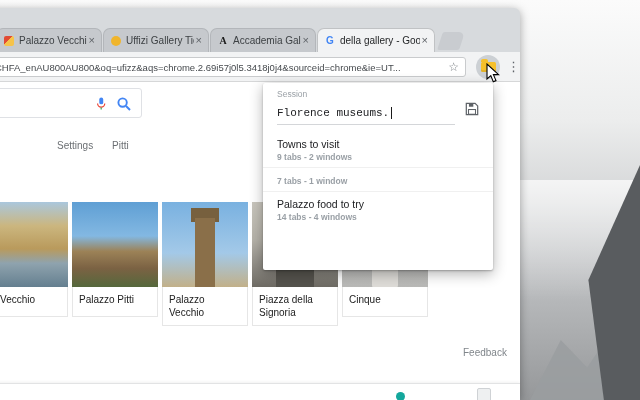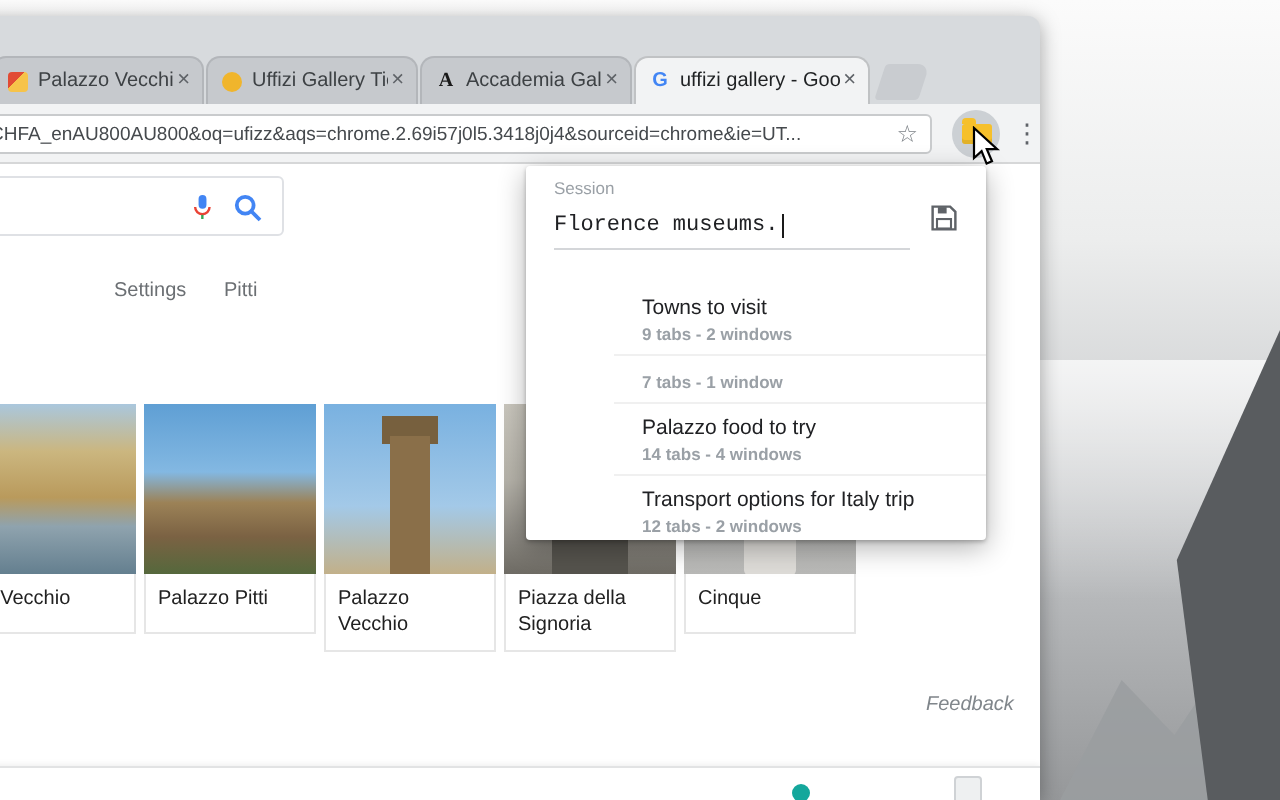--- a/index.html
+++ b/index.html
@@ -65,38 +65,38 @@
   .t4{background:linear-gradient(180deg,#c9c6bd 0%,#b5b2a9 45%,#8f8c85 75%,#6e6b64 100%);}
   .arch{position:absolute;left:24px;top:26px;width:38px;height:60px;background:#55534d;
     border-radius:19px 19px 0 0;}
   .t5{background:linear-gradient(180deg,#c7c7c5 0%,#b9b9b7 100%);}
   .statue{position:absolute;left:30px;top:12px;width:26px;height:74px;background:#dedcd8;
     border-radius:12px 12px 3px 3px;}
   .card-label{border:1px solid #e6e6e6;border-top:none;box-sizing:border-box;padding:6px 6px;
     font-size:10px;color:#212121;min-height:30px;line-height:1.3;}
   .c1{left:6px;} .c2{left:96px;} .c3{left:186px;} .c4{left:276px;} .c5{left:366px;}
 
-  .feedback{position:absolute;left:487px;top:265px;font-size:10px;color:#80868b;font-style:italic;}
+  .feedback{position:absolute;left:487px;top:265px;font-size:10px;color:#80868b;}
   .bottom-strip{position:absolute;left:0;right:0;top:301px;bottom:0;background:#fff;
     border-top:1px solid #e2e3e4;box-shadow:0 -1px 3px rgba(0,0,0,.06);}
   .teal-dot{position:absolute;left:420px;top:8px;width:9px;height:9px;border-radius:50%;background:#14a79c;}
   .doc-ic{position:absolute;left:501px;top:4px;width:12px;height:12px;background:#eef0f1;
     border:1px solid #cfd2d5;border-radius:2px;}
 
   
   .popup{position:absolute;left:263px;top:83px;width:230px;height:187px;background:#fff;
     border-radius:2px;box-shadow:0 1px 2px rgba(0,0,0,.25),0 4px 14px rgba(0,0,0,.3);z-index:50;
     box-sizing:border-box;padding-top:6px;}
   .pp-label{font-size:8.5px;color:#9aa0a6;margin:0 14px;}
   .pp-input-row{display:flex;align-items:flex-end;margin:3px 14px 0 14px;font-family:Liberation Mono, monospace;}
   .pp-input{flex:1;border-bottom:1px solid #d4d6d9;padding-bottom:5px;font-size:11px;color:#202124;
     display:flex;align-items:center;}
   .caret{display:inline-block;width:1px;height:12px;background:#1a1a1a;margin-left:2px;}
   .save-btn{margin:0 0 4px 10px;}
-  .pp-list{margin-top:17px;padding-left:44px;}
+  .pp-list{margin-top:7px;}
   .pp-item{padding:6px 14px 5px 14px;border-bottom:1px solid #f0f0f0;}
   .pp-item:last-child{border-bottom:none;}
   .pp-item-title{font-size:10.5px;color:#202124;}
   .pp-item-meta{font-size:8.5px;color:#9aa0a6;margin-top:2px;font-weight:bold;}
 
   .cursor{position:absolute;left:486px;top:63px;z-index:100;}
 </style>
 </head>
 <body>
 
@@ -119,21 +119,21 @@
         <span class="tab-title">Uffizi Gallery Tick</span>
         <span class="tab-close">×</span>
       </div>
       <div class="tab" style="left:234px;">
         <span class="fav fav-letter">A</span>
         <span class="tab-title">Accademia Gallery</span>
         <span class="tab-close">×</span>
       </div>
       <div class="tab active" style="left:341px;width:118px;">
         <span class="fav fav-g">G</span>
-        <span class="tab-title">uffizi gallery - Goo</span>
+        <span class="tab-title">della gallery - Goo</span>
         <span class="tab-close">×</span>
       </div>
       <div class="newtab" style="left:464px;"></div>
     </div>
 
     <div class="toolbar">
       <div class="omnibox">
         <span class="url">CHFA_enAU800AU800&amp;oq=ufizz&amp;aqs=chrome.2.69i57j0l5.3418j0j4&amp;sourceid=chrome&amp;ie=UT...</span>
         <span class="star">☆</span>
       </div>
@@ -221,24 +221,20 @@
         <div class="pp-item-title">Towns to visit</div>
         <div class="pp-item-meta">9 tabs - 2 windows</div>
       </div>
       <div class="pp-item">
         <div class="pp-item-meta">7 tabs - 1 window</div>
       </div>
       <div class="pp-item">
         <div class="pp-item-title">Palazzo food to try</div>
         <div class="pp-item-meta">14 tabs - 4 windows</div>
       </div>
-      <div class="pp-item">
-        <div class="pp-item-title">Transport options for Italy trip</div>
-        <div class="pp-item-meta">12 tabs - 2 windows</div>
-      </div>
     </div>
   </div>
 
   <span class="cursor">
     <svg width="14" height="21" viewBox="0 0 14 21">
       <path d="M1 1 L1 16 L4.8 12.6 L7.3 18.8 L10 17.6 L7.4 11.6 L12.6 11.6 Z" fill="#ffffff" stroke="#000000" stroke-width="1.1"></path>
     </svg>
   </span>
 
 </div>

